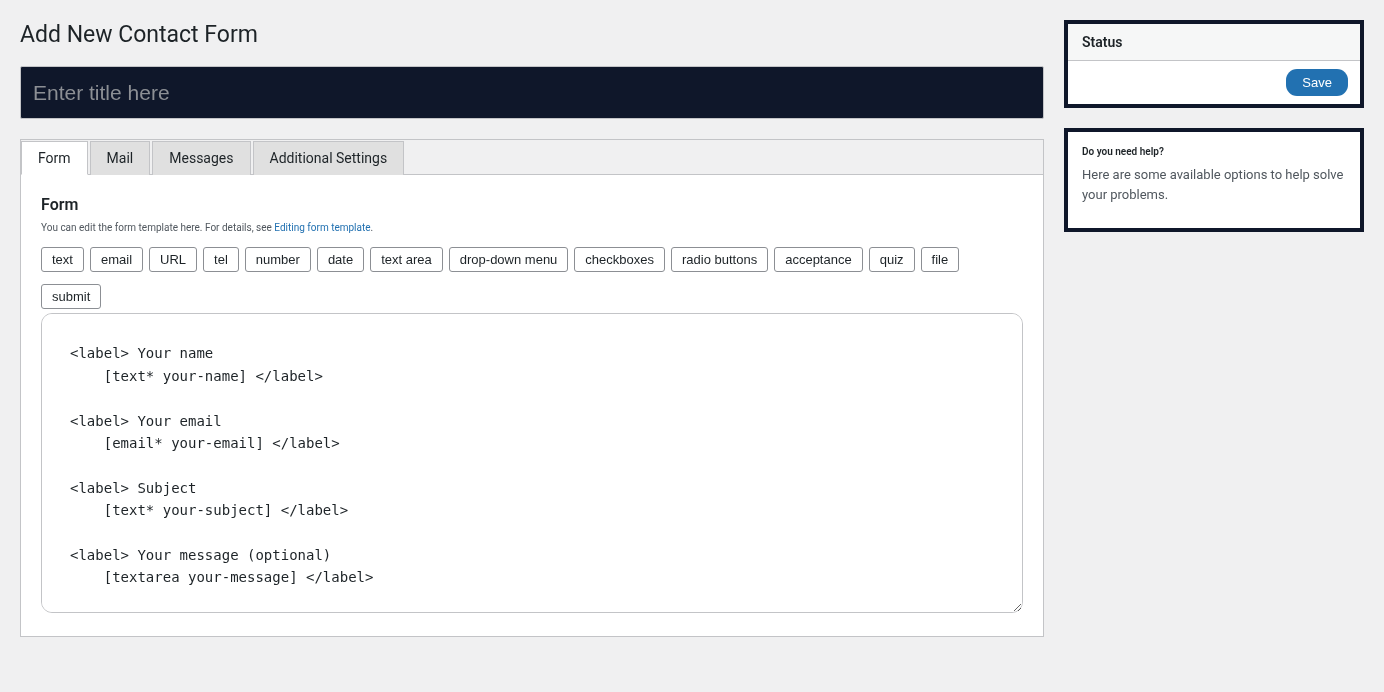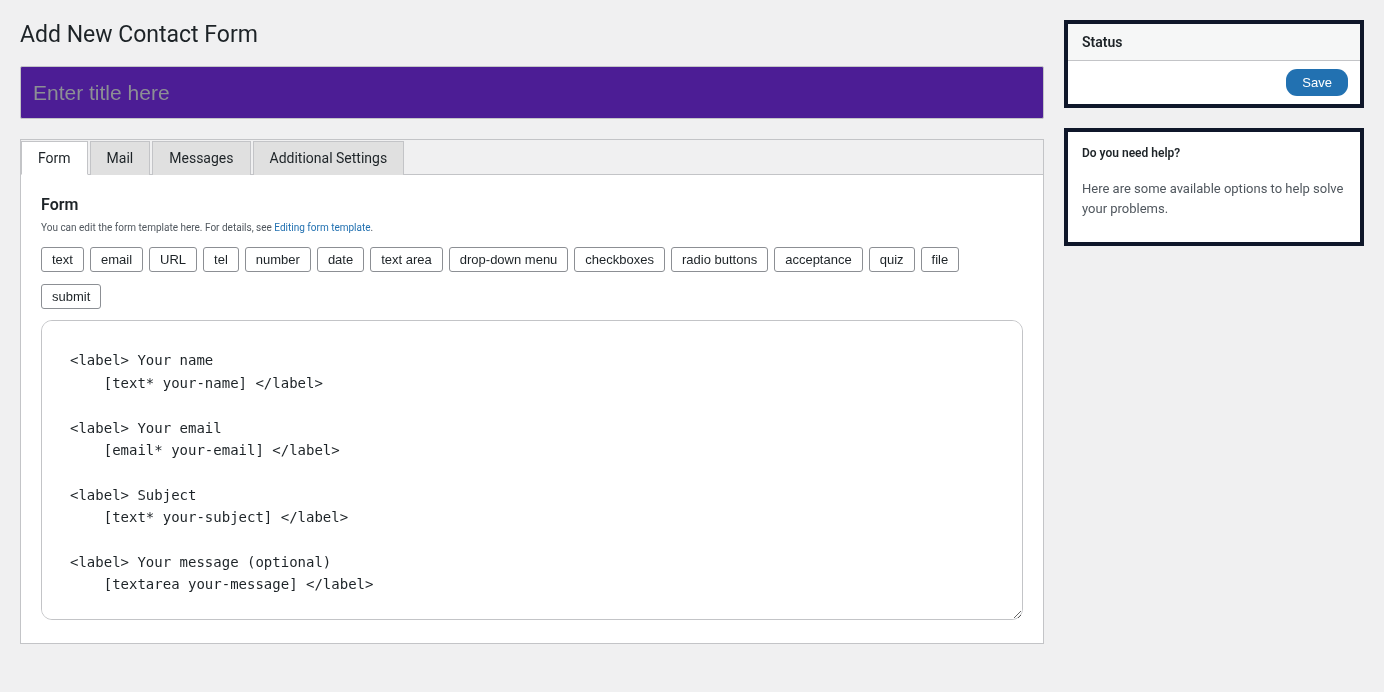--- a/index.html
+++ b/index.html
@@ -20,21 +20,21 @@
       min-width: 0;
     }
     .page-title {
       font-size: 23px;
       font-weight: 400;
       color: #1d2327;
       margin-bottom: 16px;
       line-height: 1.3;
     }
     .title-input-wrapper {
-      background: #4c1d95;
+      background: #0f172a;
       border: 1px solid #c3c4c7;
       border-radius: 2px;
       margin-bottom: 20px;
     }
     .title-input {
       width: 100%;
       border: none;
       outline: none;
       padding: 10px 12px;
       font-size: 21px;
@@ -149,23 +149,23 @@
       padding: 6px 16px;
       border-radius: 11px;
       font-size: 13px;
       cursor: pointer;
       font-weight: 500;
     }
     .help-box-content {
       padding: 14px;
     }
     .help-title {
-      font-size: 12px;
+      font-size: 10px;
       font-weight: 600;
-      margin-bottom: 19px;
+      margin-bottom: 8px;
     }
     .help-desc {
       font-size: 13px;
       color: #50575e;
       margin-bottom: 10px;
       line-height: 1.5;
     }
     .help-list {
       padding-left: 18px;
       font-size: 13px;
@@ -212,21 +212,21 @@
           <button class="tag-btn">number</button>
           <button class="tag-btn">date</button>
           <button class="tag-btn">text area</button>
           <button class="tag-btn">drop-down menu</button>
           <button class="tag-btn">checkboxes</button>
           <button class="tag-btn">radio buttons</button>
           <button class="tag-btn">acceptance</button>
           <button class="tag-btn">quiz</button>
           <button class="tag-btn">file</button>
         </div>
-        <div style="margin-bottom:11px;">
+        <div style="margin-bottom:4px;">
           <button class="tag-btn">submit</button>
         </div>
 
         <textarea class="form-template-area" style="">&lt;label&gt; Your name
     [text* your-name] &lt;/label&gt;
 
 &lt;label&gt; Your email
     [email* your-email] &lt;/label&gt;
 
 &lt;label&gt; Subject

